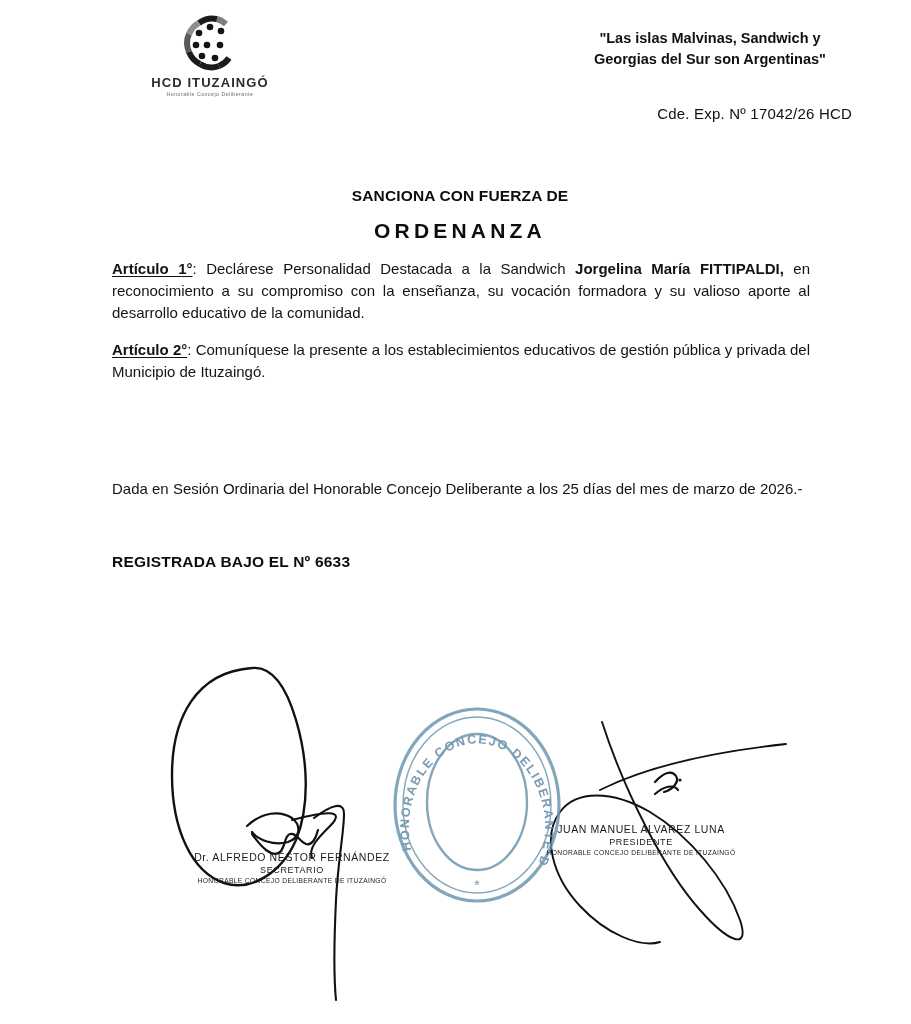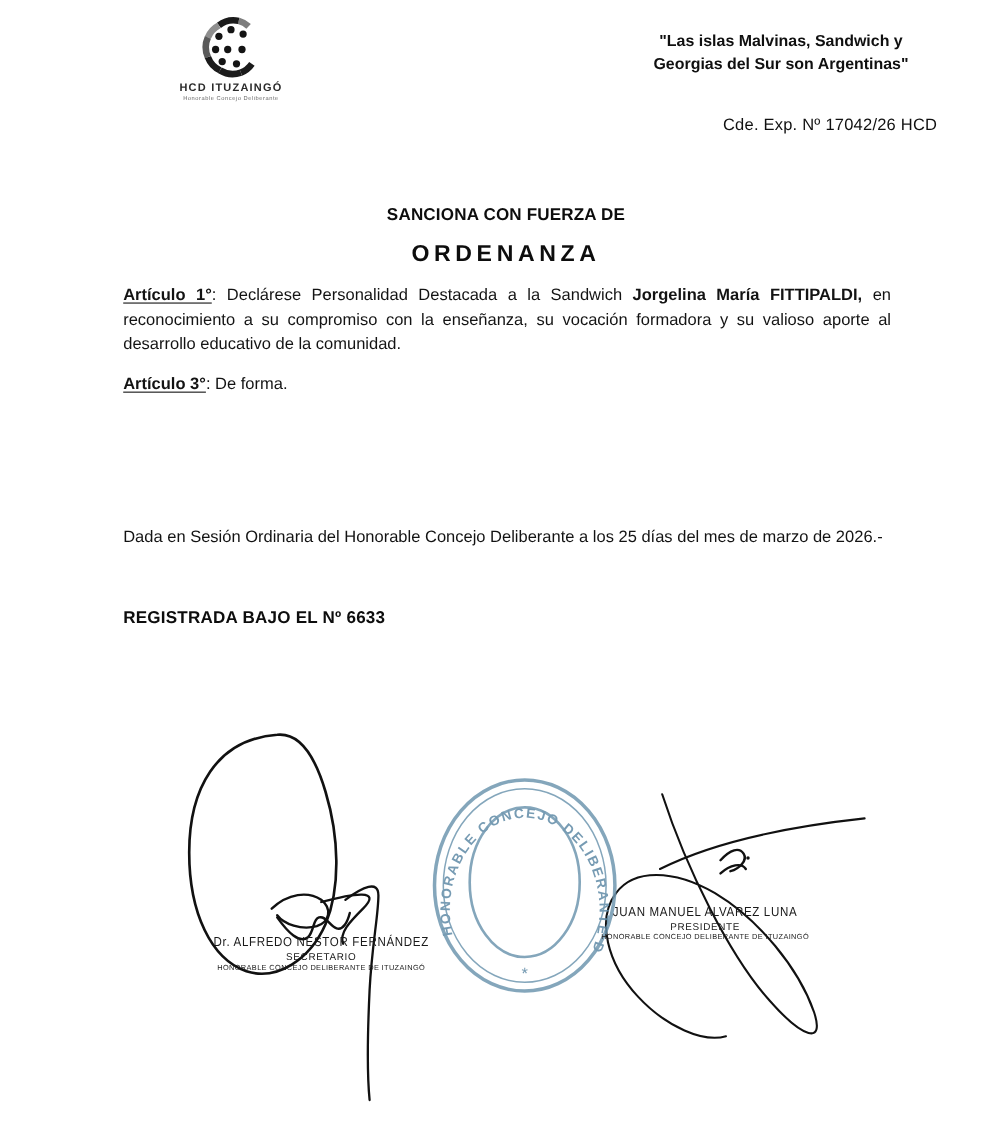--- a/index.html
+++ b/index.html
@@ -25,21 +25,21 @@
     width: 120px;
     text-align: center;
   }
   .logo-mark {
     width: 62px;
     height: 58px;
     margin: 0 auto;
     display: block;
   }
   .logo-title {
-    font-size: 10px;
+    font-size: 13px;
     font-weight: bold;
     letter-spacing: 1.1px;
     color: #2b2b2b;
     margin-top: 3px;
     white-space: nowrap;
   }
   .logo-sub {
     font-size: 5.2px;
     letter-spacing: 0.5px;
     color: #6b6b6b;
@@ -228,24 +228,24 @@
   <span>SANCIONA CON FUERZA DE</span>
 </div>
 <div class="ordenanza">ORDENANZA</div>
 
 <div class="doc-body">
 
   <p class="para">
     <span class="art-head">Artículo 1°</span><span>:</span><span> Declárese Personalidad Destacada a la Sandwich </span><span class="name-strong">Jorgelina María FITTIPALDI,</span><span> en reconocimiento a su compromiso con la enseñanza, su vocación formadora y su valioso aporte al desarrollo educativo de la comunidad.</span>
   </p>
 
-
-  <p class="para last-art">
-    <span class="art-head">Artículo 3°</span><span>:</span><span> De forma.</span>
+  <p class="para">
+    <span class="art-head">Artículo 2°</span><span>:</span><span> Comuníquese la presente a los establecimientos educativos de gestión pública y privada del Municipio de Ituzaingó.</span>
   </p>
+
 
 </div>
 
 <div class="session-para">Dada en Sesión Ordinaria del Honorable Concejo Deliberante a los 25 días del mes de marzo de 2026.-</div>
 
 <div class="registrada">REGISTRADA BAJO EL Nº  6633</div>
 
 <svg class="sig-layer" viewBox="0 0 911 1024">
 
   <g fill="none" stroke="#111111" stroke-linecap="round">

